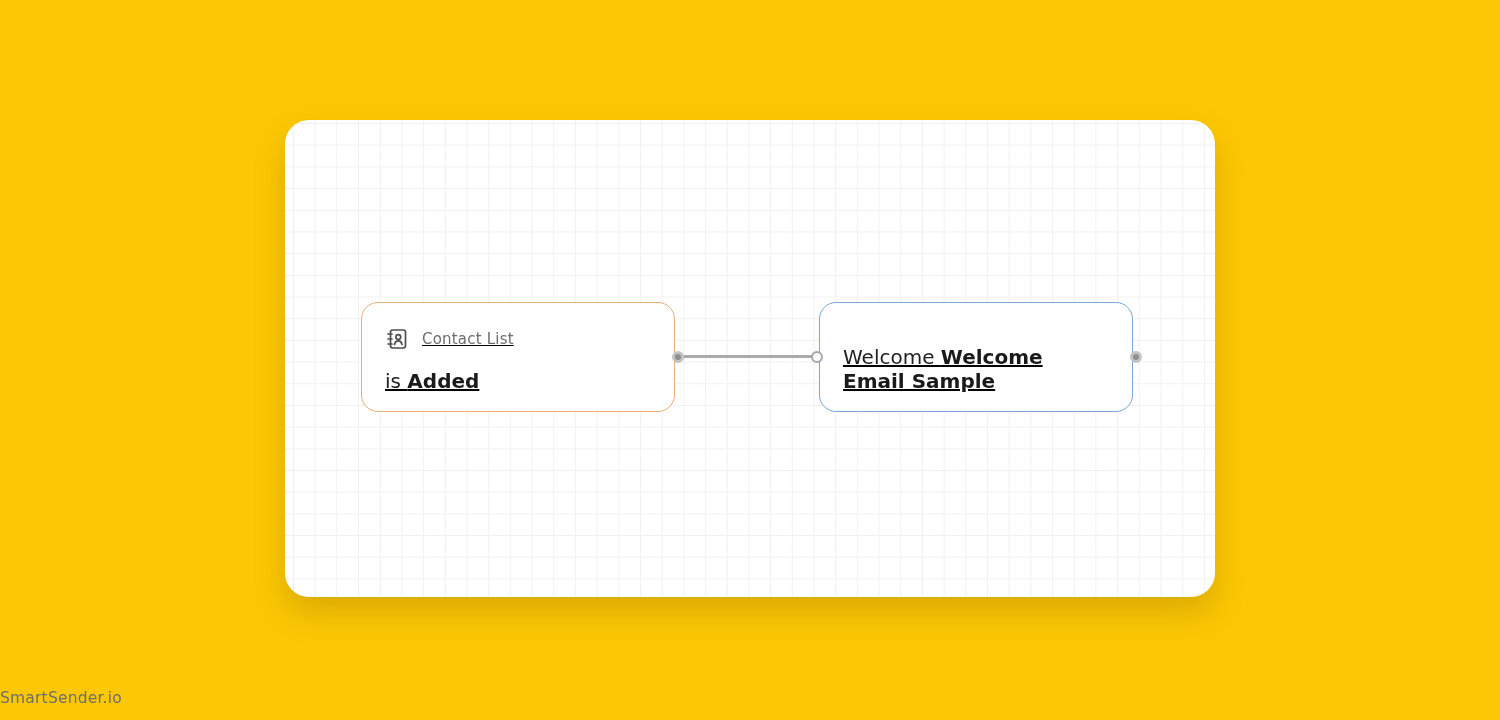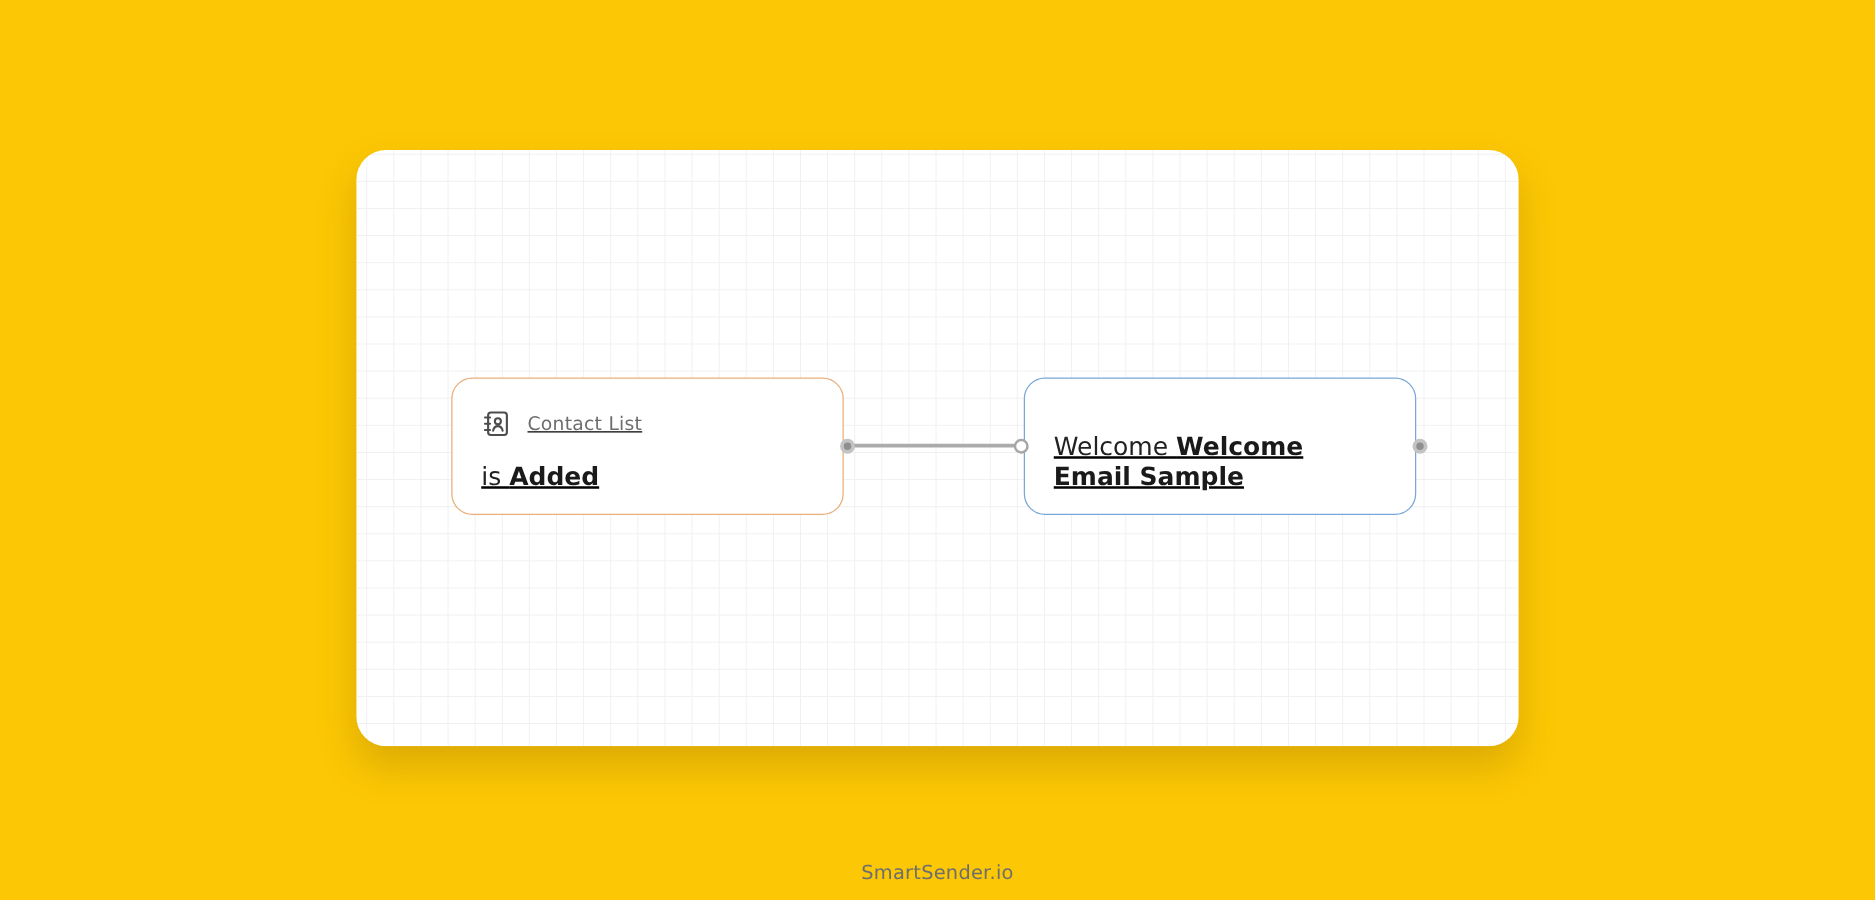--- a/index.html
+++ b/index.html
@@ -85,21 +85,21 @@
     background: #ababab;
     border-radius: 2px;
     z-index: 1;
   }
 
   
   .footer-brand {
     position: absolute;
     left: 0; right: 0;
     top: 689px;
-    text-align: center;
+    text-align: left;
     font-size: 15.5px;
     color: #6e6e6e;
     letter-spacing: 0.2px;
   }
 </style>
 </head>
 <body>
 
 <div class="flow-canvas">
 

